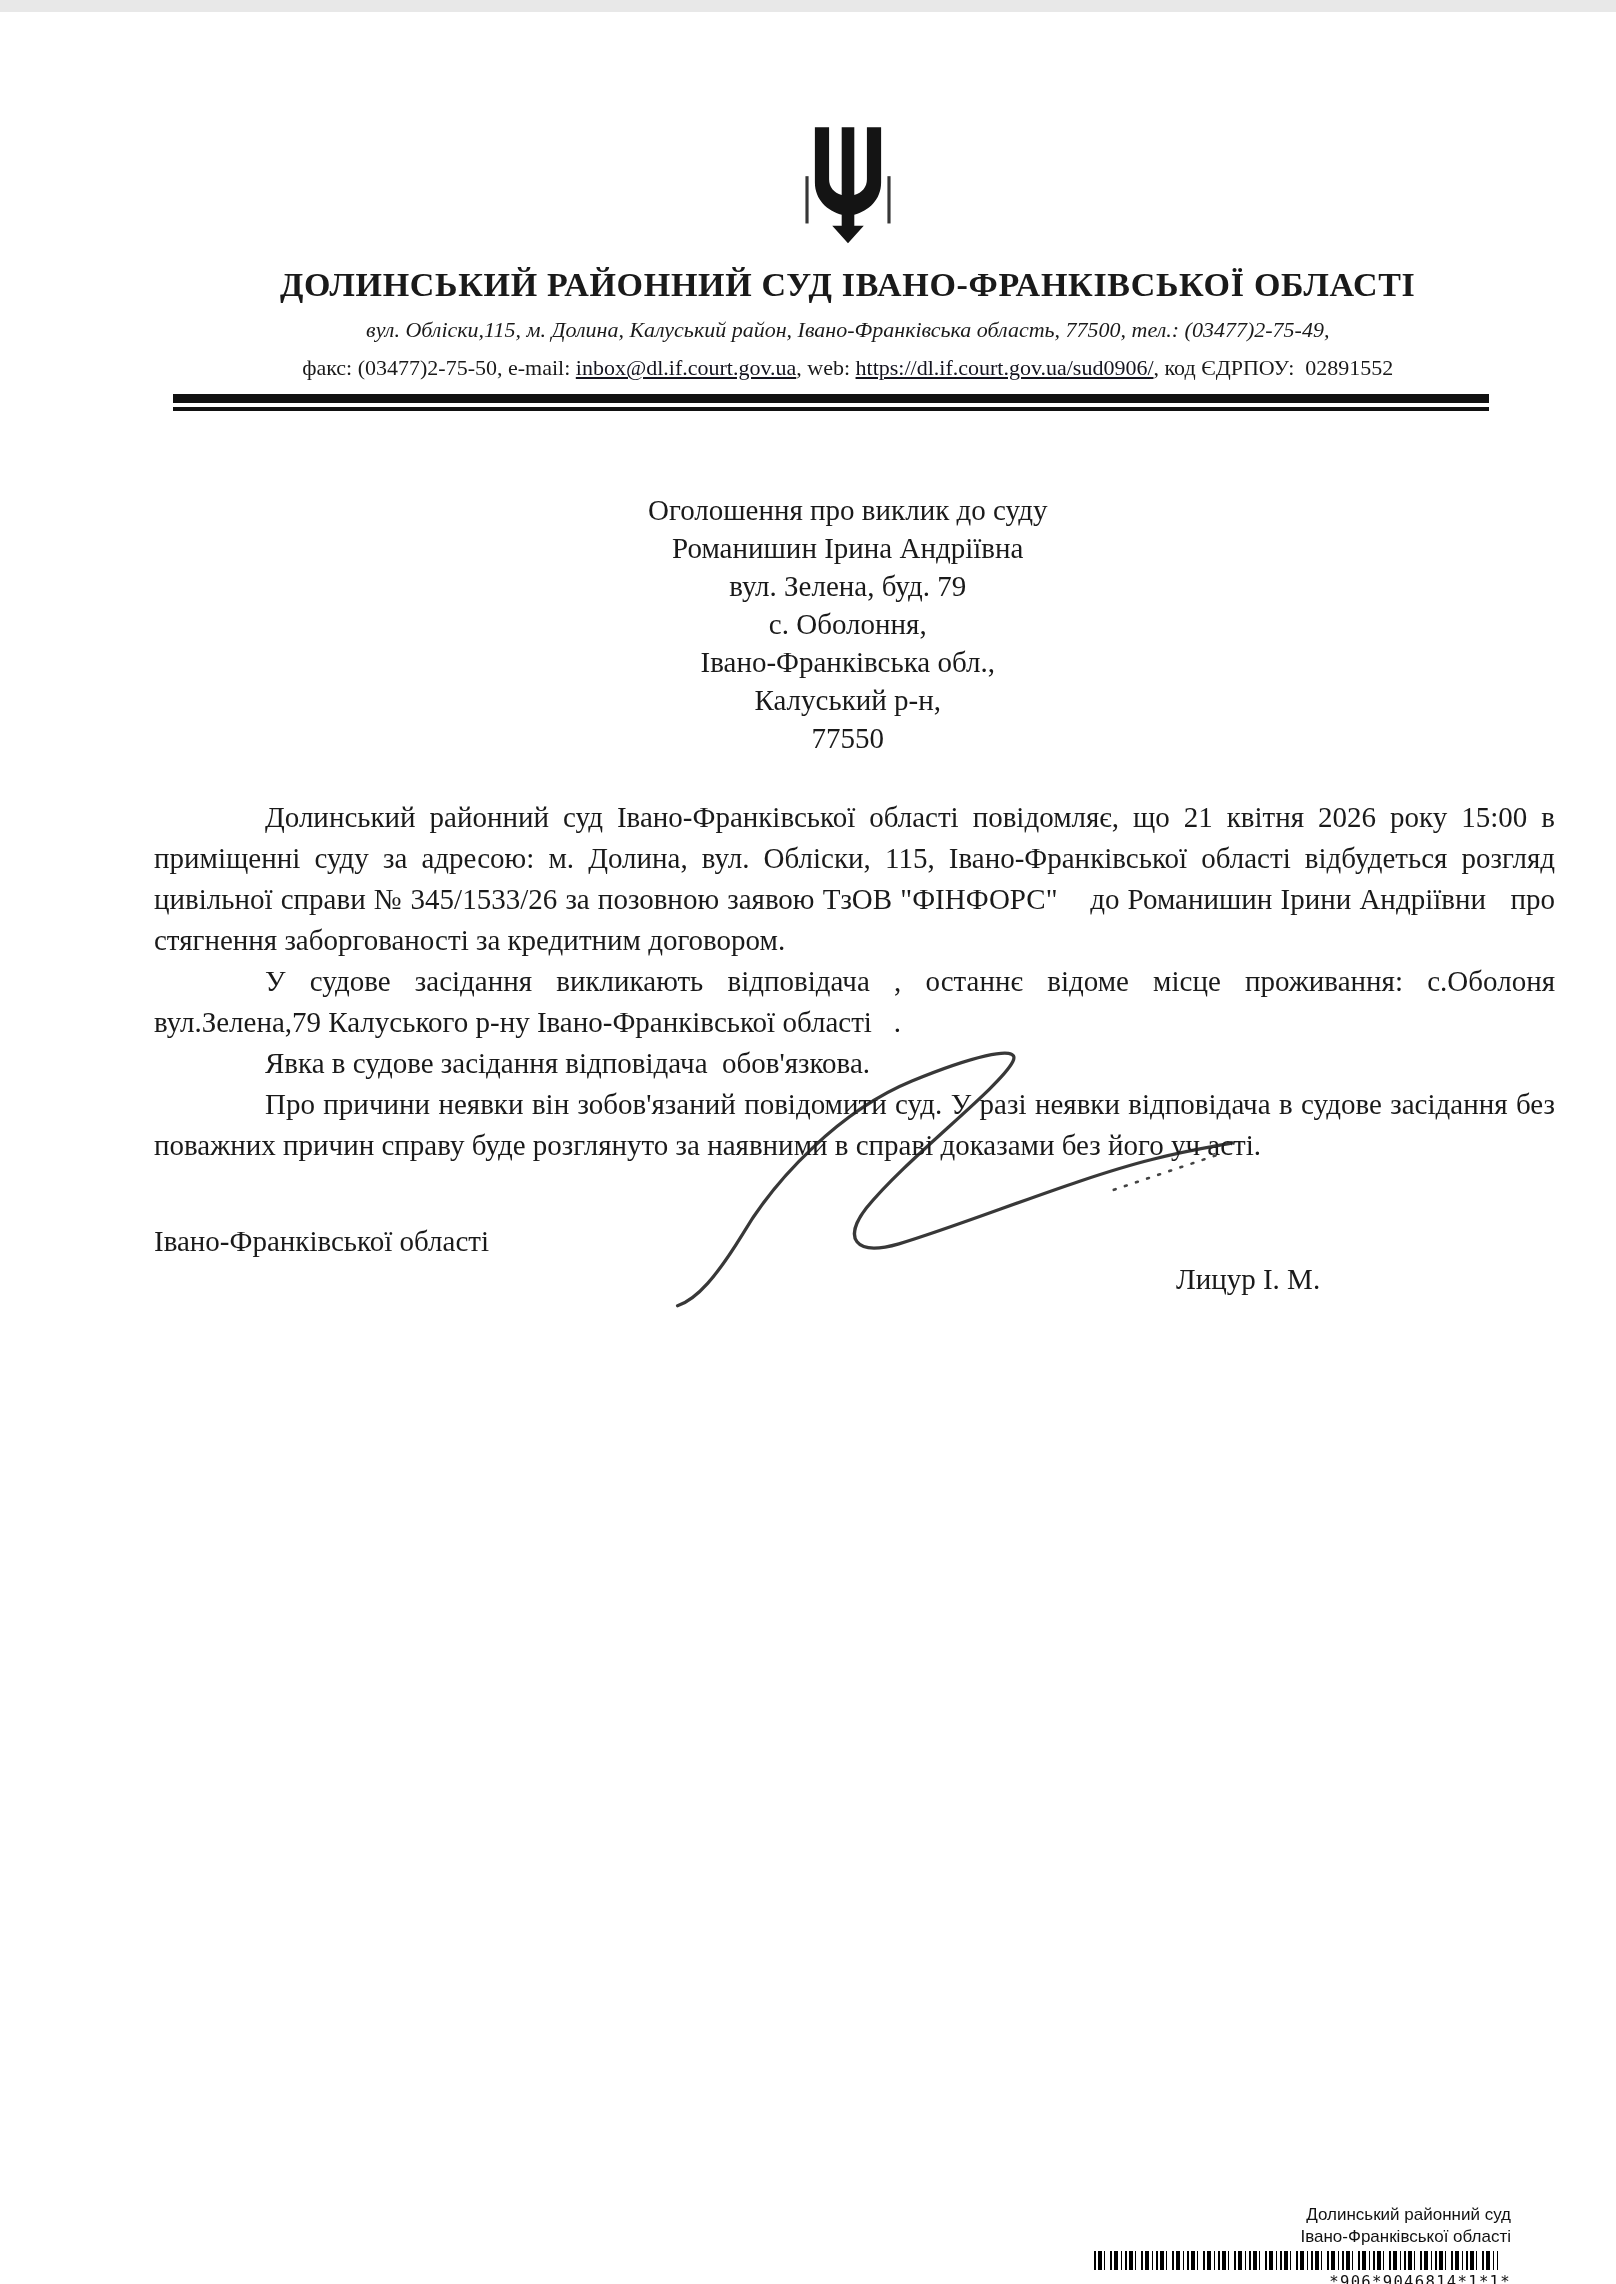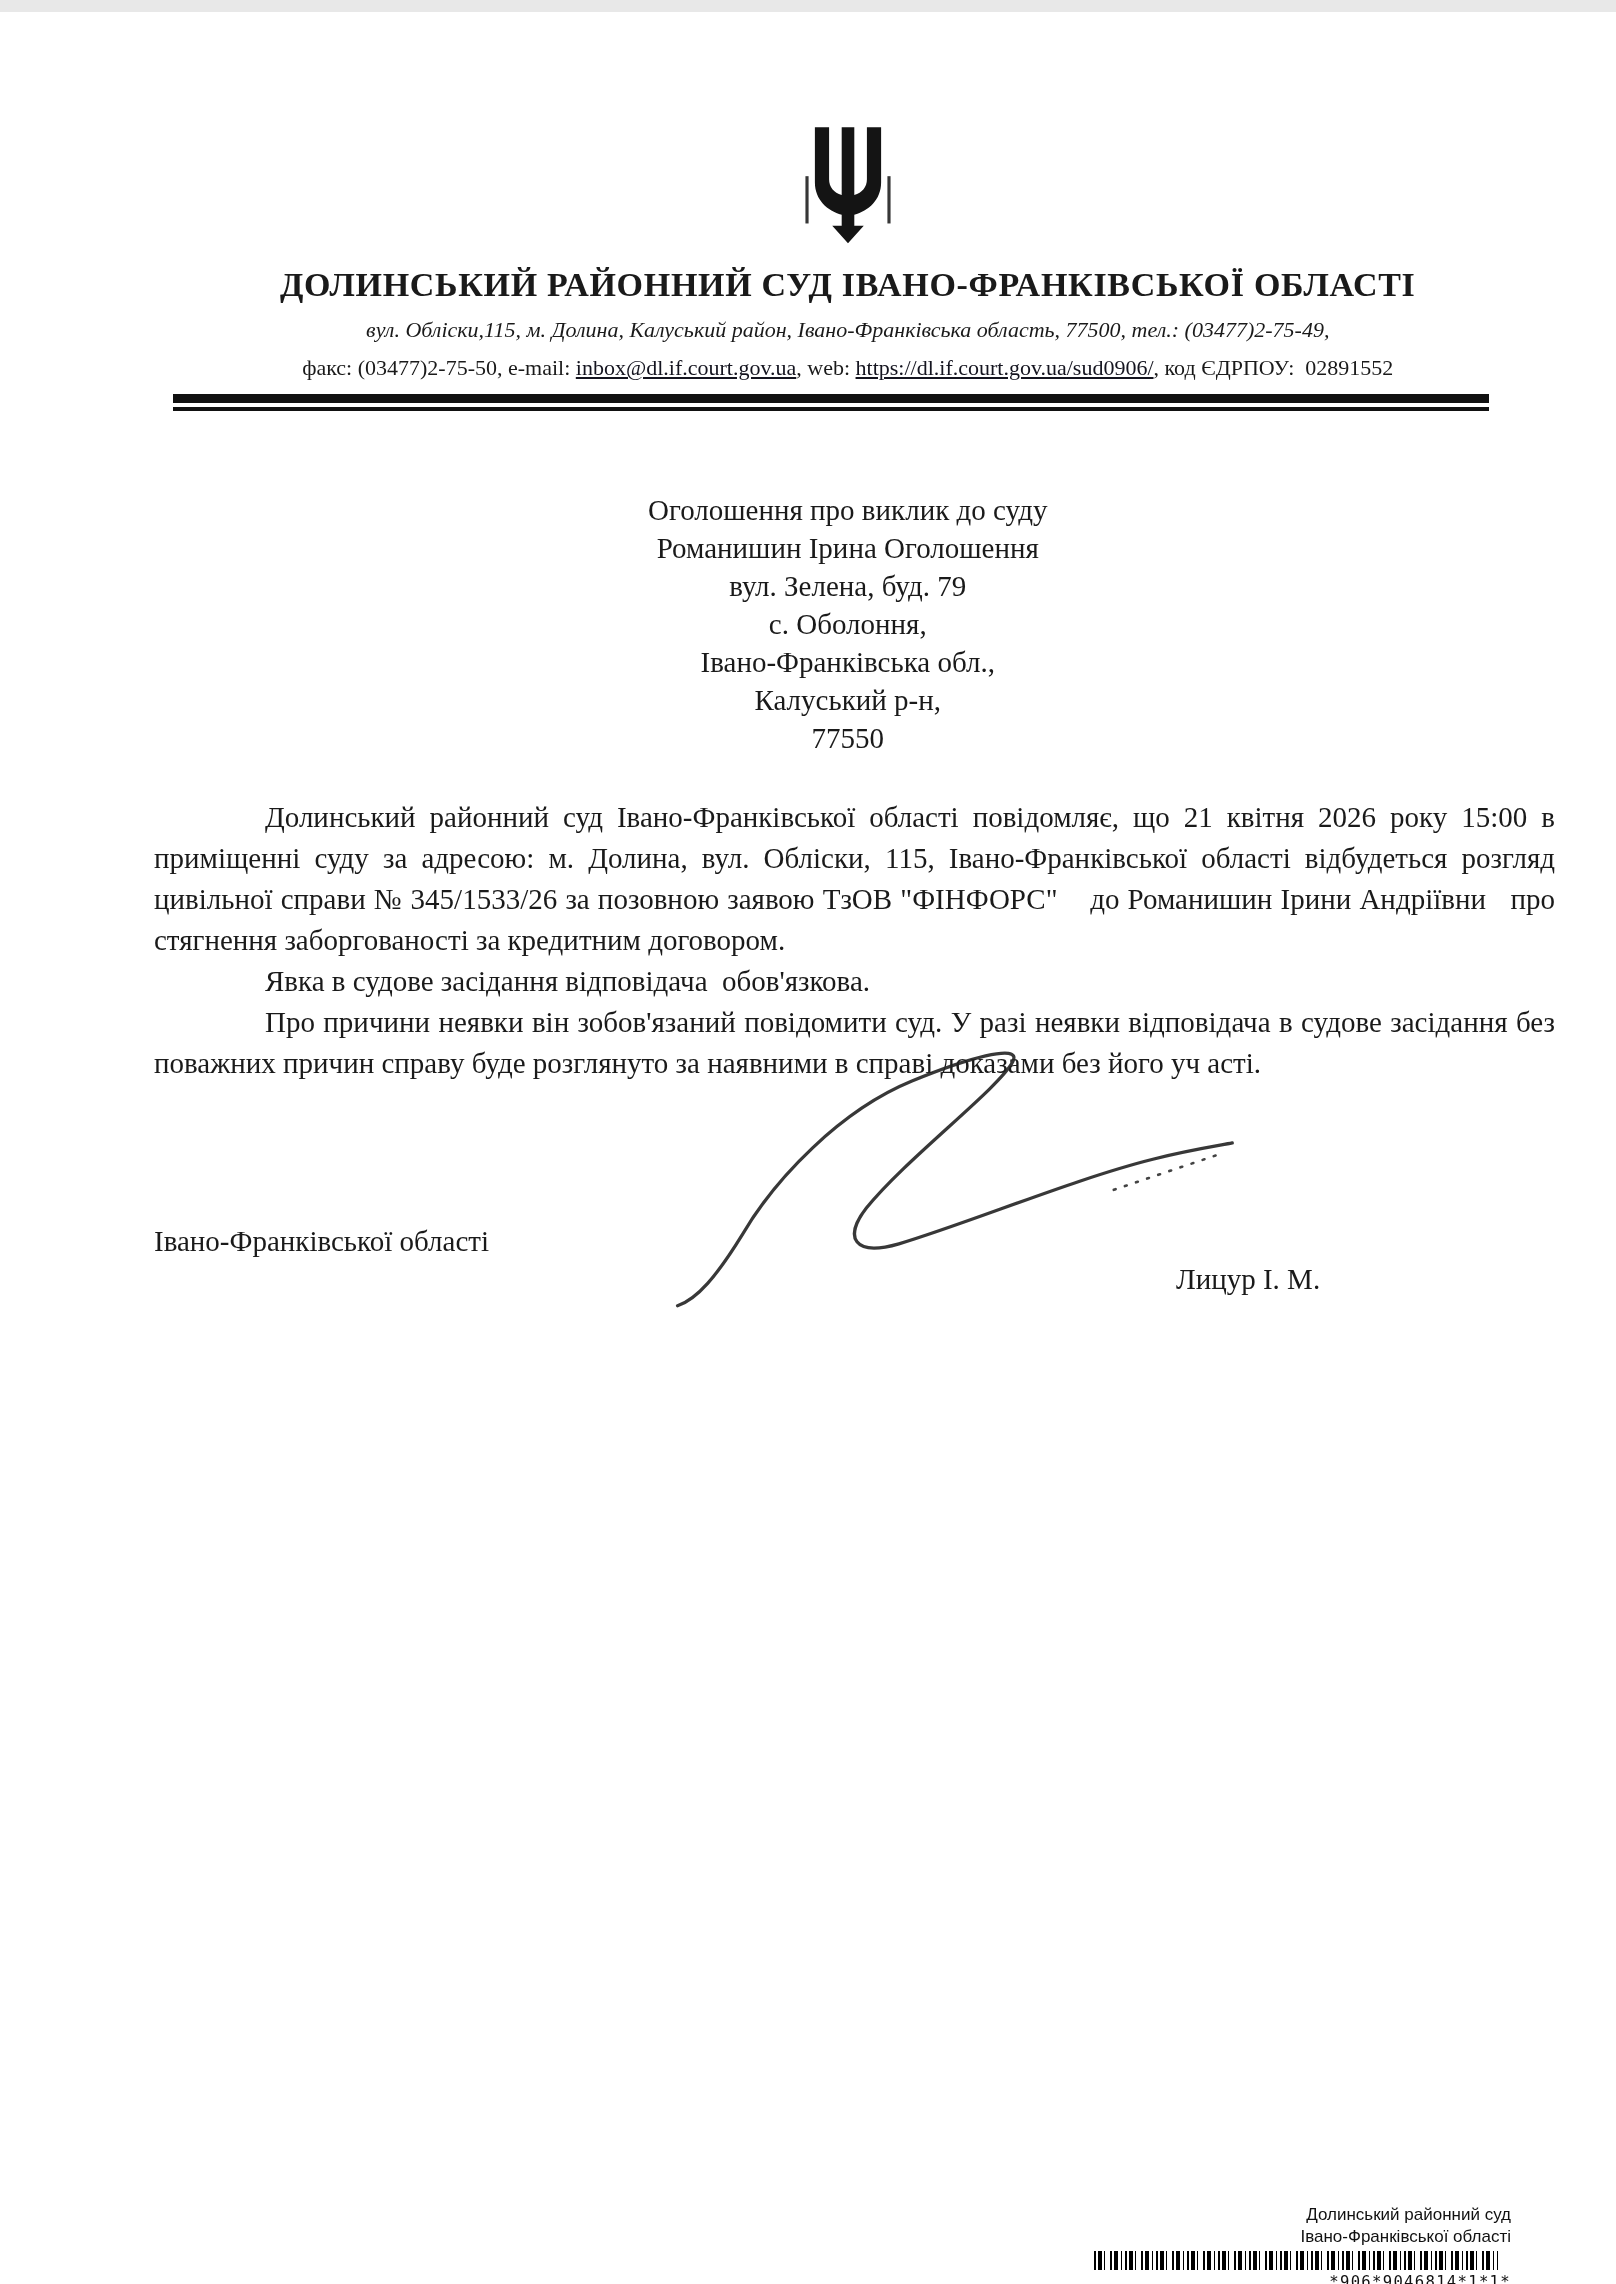--- a/index.html
+++ b/index.html
@@ -61,30 +61,31 @@
   <div class="centered addr addr-1">вул. Обліски,115, м. Долина, Калуський район, Івано-Франківська область, 77500, тел.: (03477)2-75-49,</div>
   <div class="centered addr addr-2"><span>факс: (03477)2-75-50, e-mail: </span><a class="link">inbox@dl.if.court.gov.ua</a><span>, web: </span><a class="link">https://dl.if.court.gov.ua/sud0906/</a><span>, код ЄДРПОУ:&nbsp; 02891552</span></div>
 
   <div class="rule">
     <div class="rule-thick"></div>
     <div class="rule-thin"></div>
   </div>
 
   <div class="centered recipient">
     <div>Оголошення про виклик до суду</div>
-    <div>Романишин Ірина Оголошення</div>
+    <div>Романишин Ірина Андріївна</div>
     <div>вул. Зелена, буд. 79</div>
     <div>с. Оболоння,</div>
     <div>Івано-Франківська обл.,</div>
     <div>Калуський р-н,</div>
     <div>77550</div>
   </div>
 
   <div class="body-text">
     <p>Долинський районний суд Івано-Франківської області повідомляє, що 21 квітня 2026 року 15:00 в приміщенні суду за адресою: м. Долина, вул. Обліски, 115, Івано-Франківської області відбудеться розгляд цивільної справи № 345/1533/26 за позовною заявою ТзОВ "ФІНФОРС"&nbsp;&nbsp;&nbsp; до Романишин Ірини Андріївни&nbsp;&nbsp; про стягнення заборгованості за кредитним договором.</p>
+    <p>У судове засідання викликають відповідача , останнє відоме місце проживання: с.Оболоня вул.Зелена,79 Калуського р-ну Івано-Франківської області&nbsp;&nbsp; .</p>
     <p>Явка в судове засідання відповідача&nbsp; обов'язкова.</p>
     <p>Про причини неявки він зобов'язаний повідомити суд. У разі неявки відповідача в судове засідання без поважних причин справу буде розглянуто за наявними в справі доказами без його уч асті.</p>
   </div>
 
   <div class="sig-block">
     <div>Івано-Франківської області</div>
   </div>
   <div class="sig-name">Лицур І. М.</div>
 
   <svg class="scrawl" viewBox="0 0 900 460" xmlns="http://www.w3.org/2000/svg">

